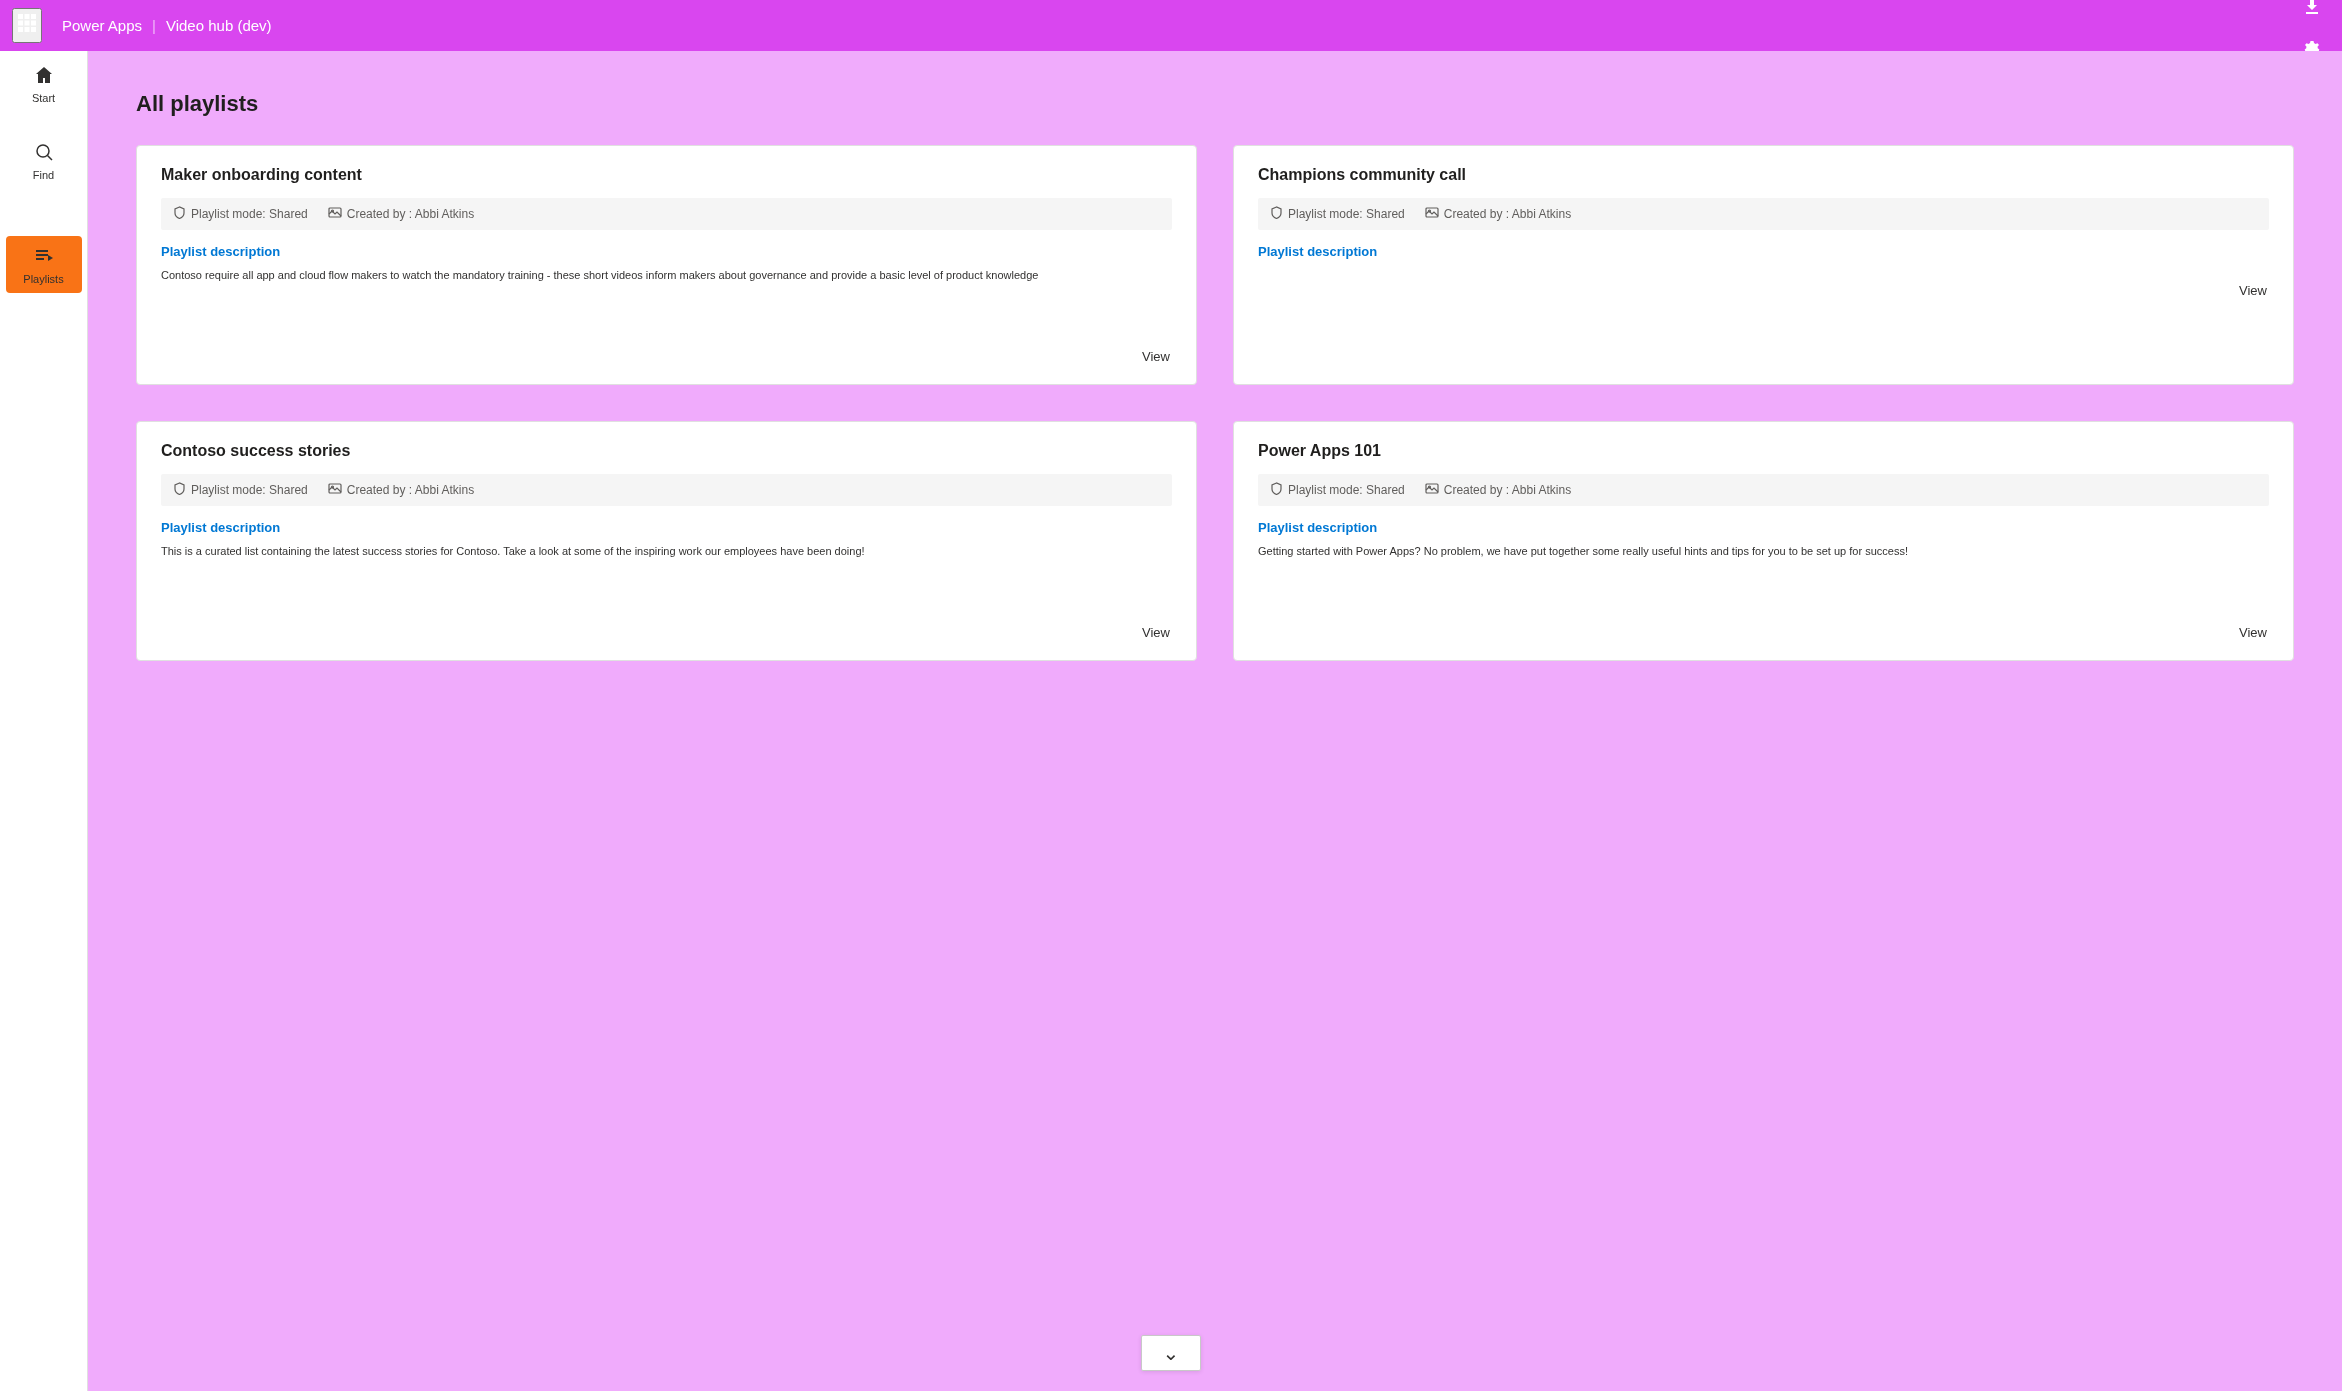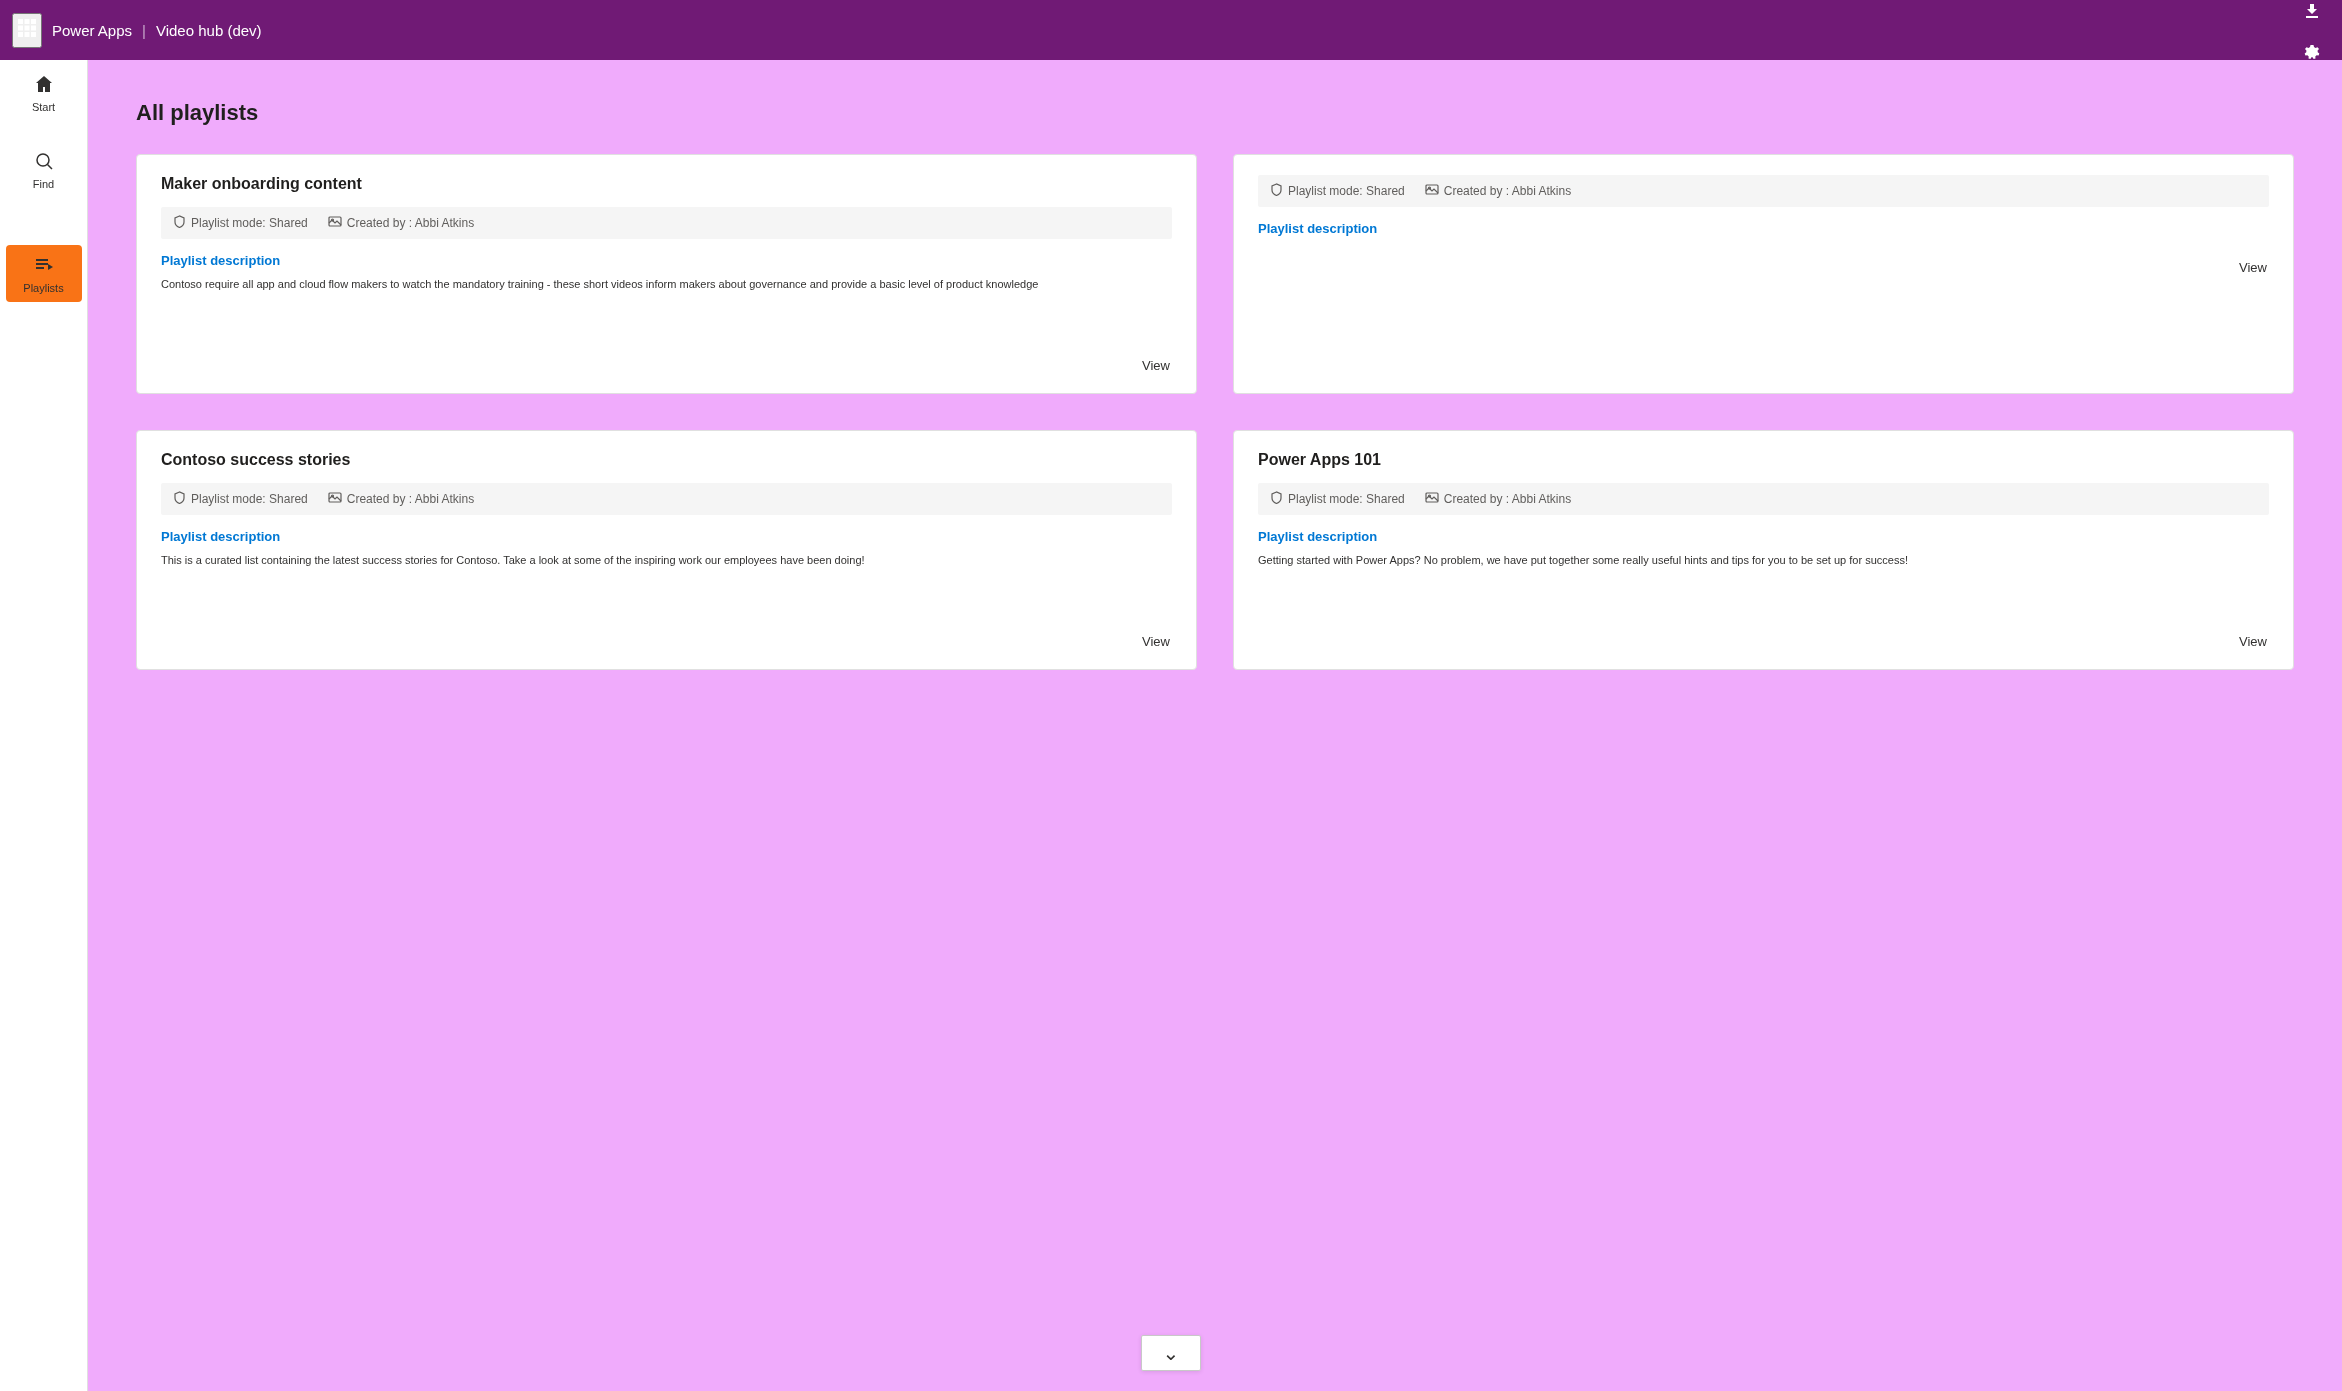--- a/index.html
+++ b/index.html
@@ -1,25 +1,25 @@
 <!DOCTYPE html>
 <html><head>
   <meta charset="utf-8">
   <style>
     * { box-sizing: border-box; margin: 0; padding: 0; }
     body { font-family: 'Segoe UI', Arial, sans-serif; background: #f5f5f5; height: 100vh; overflow: hidden; }
 
     
     .topbar {
-      background: #701a75;
-      height: 60px;
+      background: #d946ef;
+      height: 51px;
       display: flex;
       align-items: center;
       padding: 0 12px;
-      gap: 10px;
+      gap: 20px;
     }
     .topbar-waffle {
       color: white;
       font-size: 18px;
       cursor: pointer;
       padding: 4px;
     }
     .topbar-title {
       color: white;
       font-size: 15px;
@@ -317,20 +317,21 @@
           </svg>
         </span>
         Created by : Abbi Atkins
       </span>
     </div>
     <a class="card-description-link">Playlist description</a>
     <div class="card-body-text">Contoso require all app and cloud flow makers to watch the mandatory training - these short videos inform makers about governance and provide a basic level of product knowledge</div>
     <button class="card-view-btn">View</button>
   </div>
         <div class="playlist-card">
+    <div class="card-title">Champions community call</div>
     <div class="card-meta">
       <span class="meta-item">
         <span class="meta-icon">
           <svg width="13" height="13" viewBox="0 0 13 13" fill="none" stroke="#605e5c" stroke-width="1.2">
             <path d="M6.5 1L2 3v4c0 2.5 2 4.5 4.5 5.5C9 11.5 11 9.5 11 7V3L6.5 1z"></path>
           </svg>
         </span>
         Playlist mode: Shared
       </span>
       <span class="meta-item">

